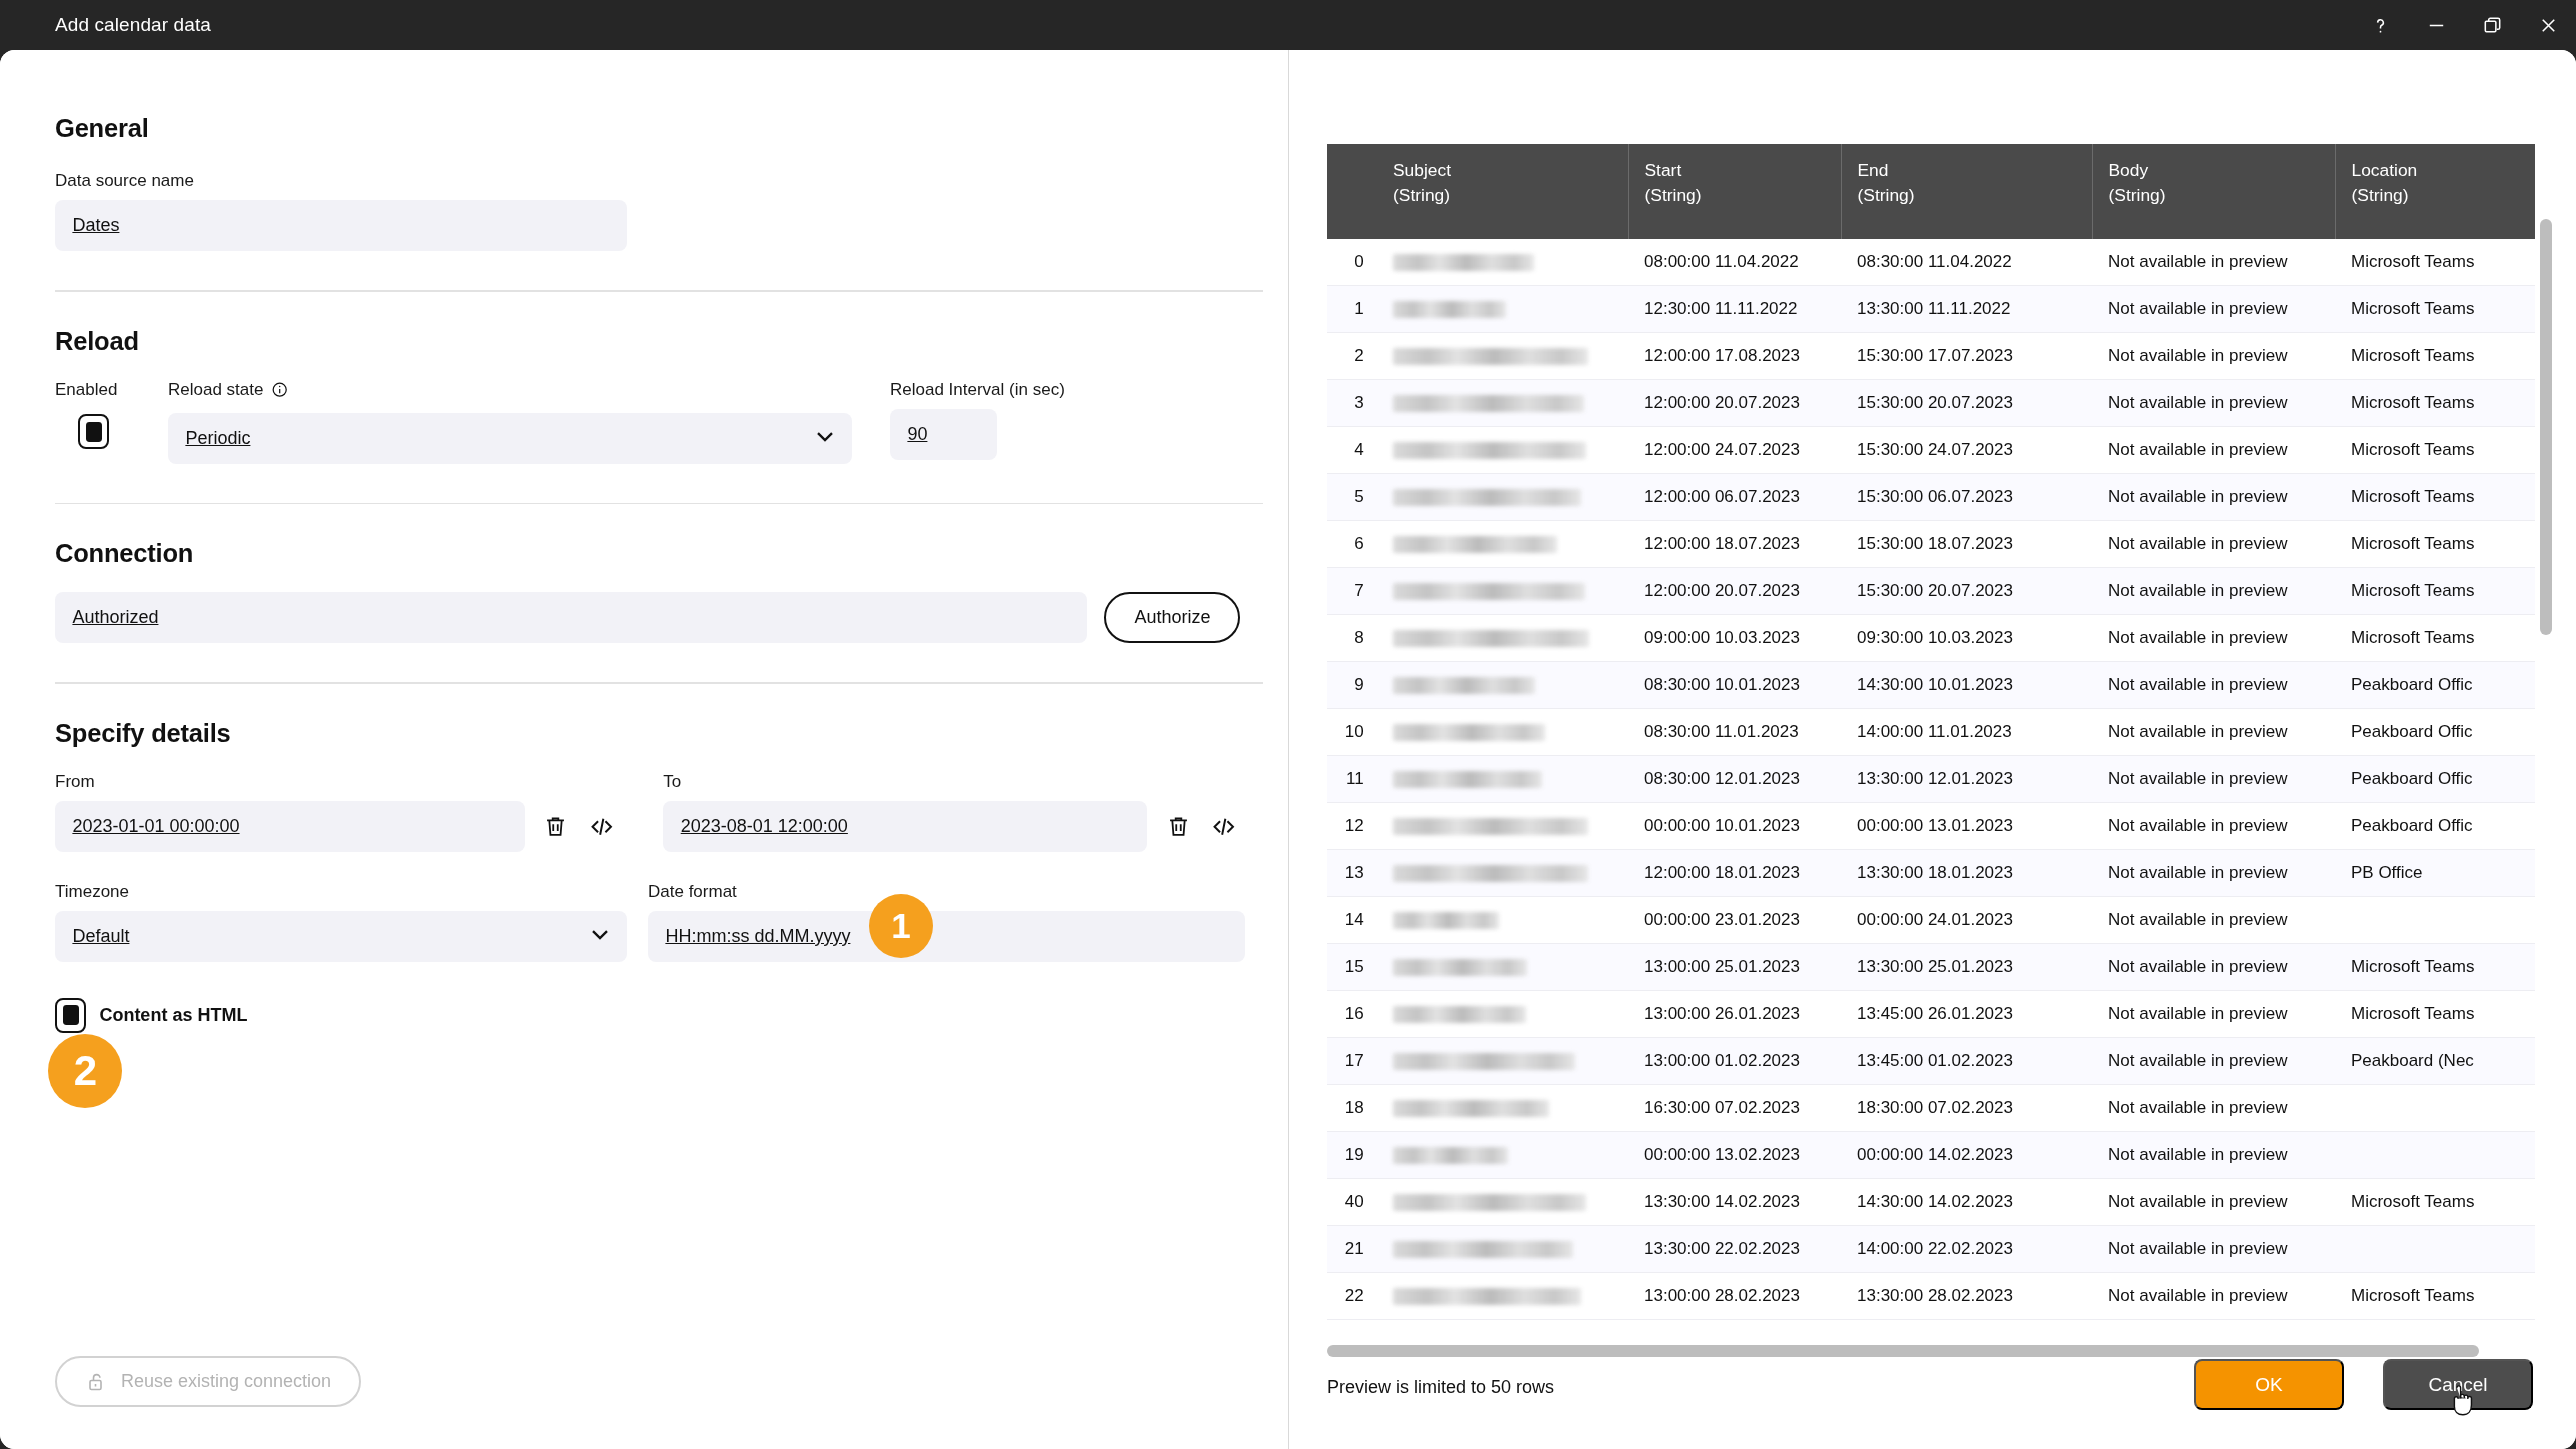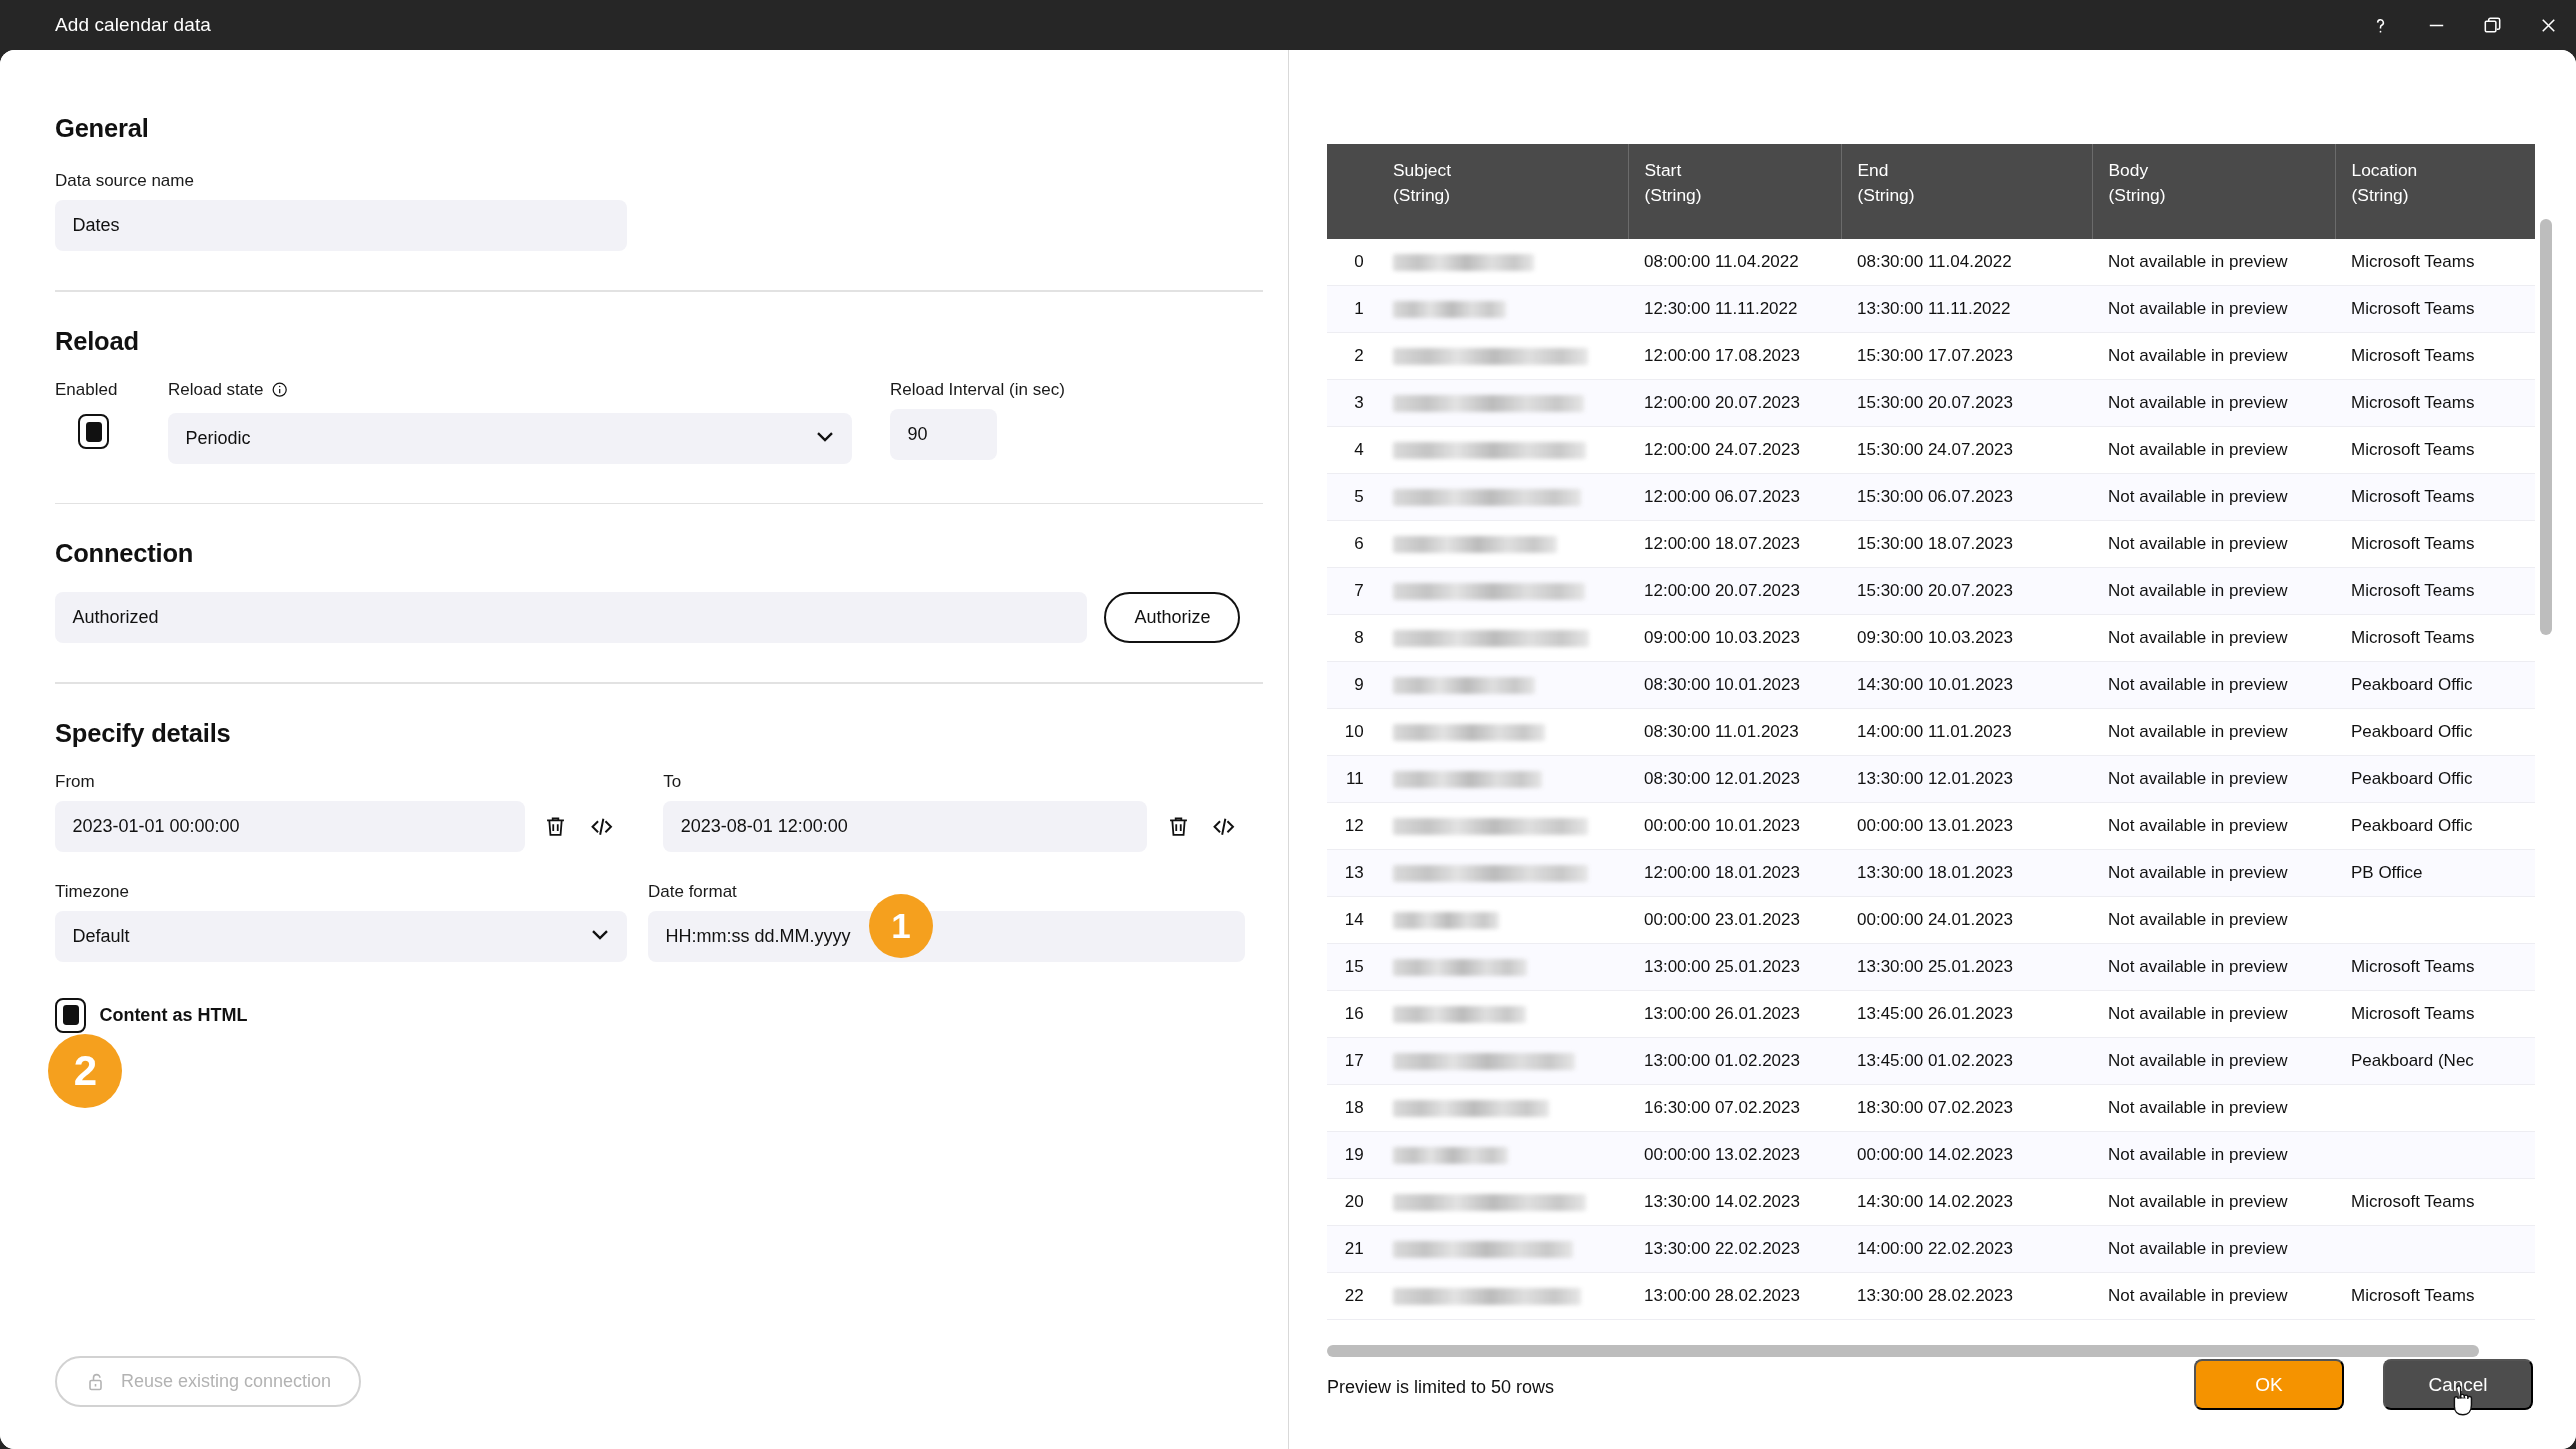--- a/index.html
+++ b/index.html
@@ -43,21 +43,21 @@
     border-right: 1.3px solid #d9d9d9;
   }
   .pane-right { flex: 1 1 auto; background: #ffffff; position: relative; }
   .left-inner { padding: 64px 43px 0 39px; height: 100%; position: relative; }
 
   h2.section { font-size: 25.5px; font-weight: bold; color: #111; letter-spacing: -0.2px; }
   .field-label { font-size: 17px; color: #1a1a1a; margin-bottom: 9.4px; display: block; }
   .input {
     background: #f2f2f7; border-radius: 8px; height: 51px;
     display: flex; align-items: center; padding: 0 17.4px;
-    font-size: 18px; color: #111; position: relative;
+    font-size: 18px; color: #111; position: relative; text-decoration: underline;
   }
   .input.select { padding-right: 13.4px; }
   .input .chev { margin-left: auto; }
   .divider { height: 1.3px; background: #e2e2e2; margin: 0; }
 
   .row { display: flex; }
   .checkbox {
     width: 31px; height: 35px; border: 2px solid #111; border-radius: 8px;
     display: flex; align-items: center; justify-content: center; flex: 0 0 31px;
   }
@@ -493,21 +493,21 @@
               </tr>
               <tr>
                 <td class="idx">19</td>
                 <td><span class="blur" style="width: 115px;"></span></td>
                 <td>00:00:00 13.02.2023</td>
                 <td>00:00:00 14.02.2023</td>
                 <td>Not available in preview</td>
                 <td></td>
               </tr>
               <tr>
-                <td class="idx">20</td>
+                <td class="idx">40</td>
                 <td><span class="blur" style="width: 193px;"></span></td>
                 <td>13:30:00 14.02.2023</td>
                 <td>14:30:00 14.02.2023</td>
                 <td>Not available in preview</td>
                 <td>Microsoft Teams</td>
               </tr>
               <tr>
                 <td class="idx">21</td>
                 <td><span class="blur" style="width: 180px;"></span></td>
                 <td>13:30:00 22.02.2023</td>

